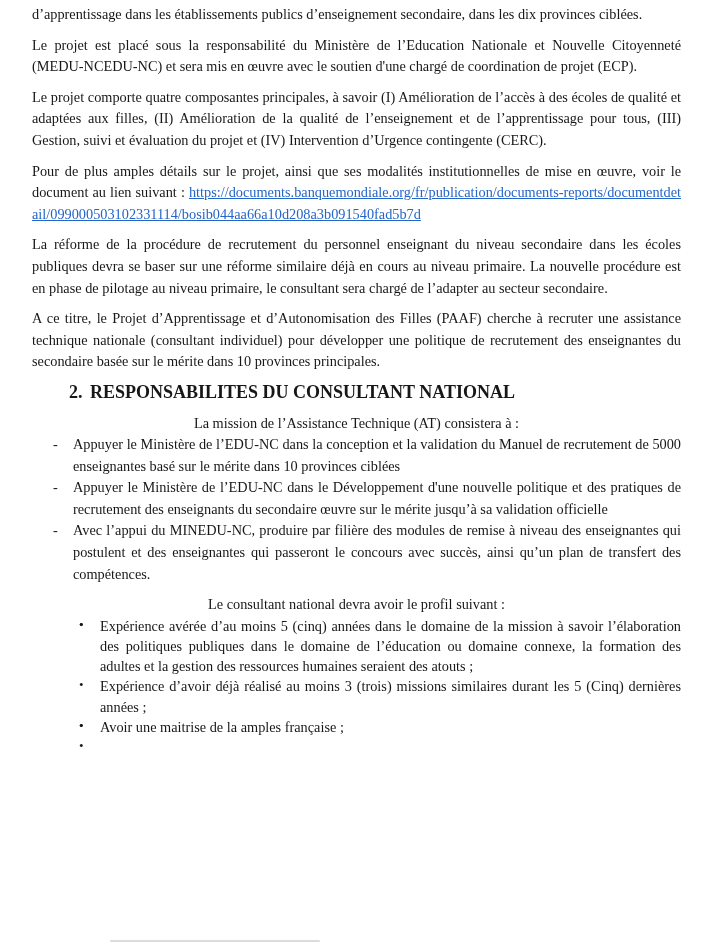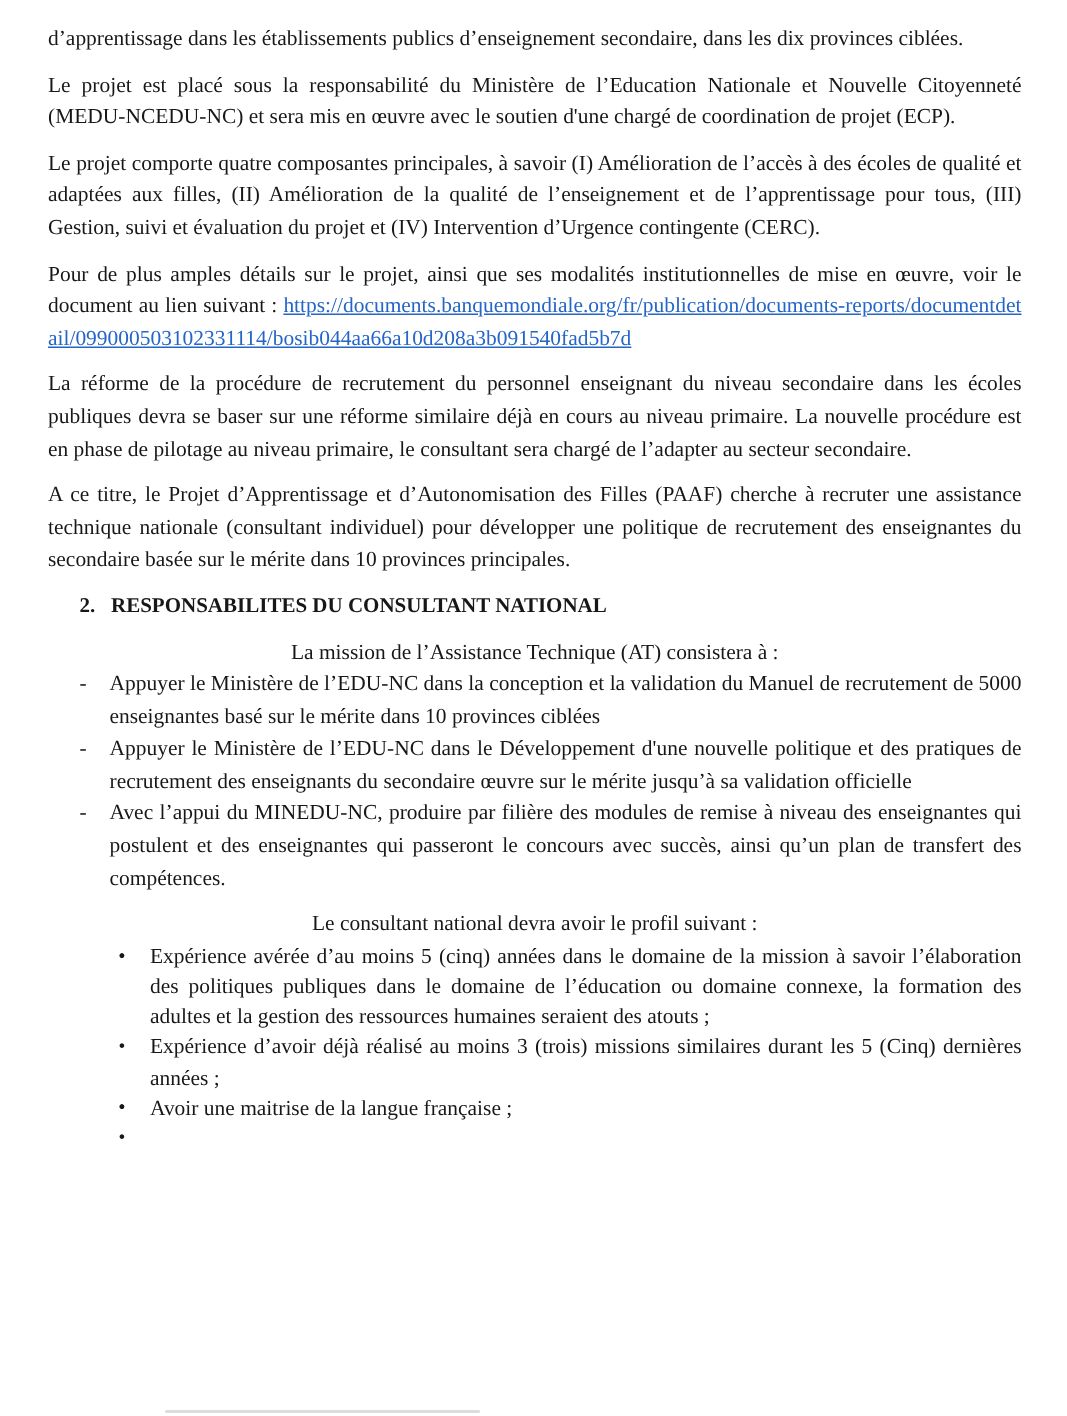--- a/index.html
+++ b/index.html
@@ -9,21 +9,21 @@
   }
   body {
     width: 711px;
     height: 944px;
     overflow: hidden;
   }
   .page {
     box-sizing: border-box;
     width: 711px;
     height: 800px;
-    padding: 16px 30px 0 32px;
+    padding: 4px 30px 0 32px;
     font-family: "Liberation Serif", "DejaVu Serif", serif;
     font-size: 14.3px;
     line-height: 21.6px;
     color: #171717;
     -webkit-font-smoothing: antialiased;
   }
   p.para {
     margin: 0 0 9px 0;
     text-align: justify;
   }
@@ -31,22 +31,22 @@
     margin-bottom: 0;
     text-align: center;
   }
   a.doc-link {
     color: #2465c8;
     text-decoration: underline;
     word-break: break-all;
   }
   .heading {
     font-weight: bold;
-    font-size: 14px;
-    margin: 5px 0 9px 21px;
+    font-size: 18px;
+    margin: 5px 0 9px 37px;
     text-align: left;
     white-space: nowrap;
   }
   .heading .hnum {
     display: inline-block;
     width: 21px;
   }
   .heading.h3 {
     margin-top: 10px;
   }
@@ -141,21 +141,21 @@
     </li>
     <li>
       <span class="marker">•</span>
       <span>Expérience d’avoir déjà réalisé au moins 3 (trois) missions similaires durant les 5 (Cinq) dernières années ;</span>
     </li>
     <li>
       <span class="marker">•</span>
     </li>
     <li>
       <span class="marker">•</span>
-      <span>Avoir une maitrise de la langue française ;</span>
+      <span>Avoir une maitrise de la amples française ;</span>
     </li>
     <li>
       <span class="marker">•</span>
     </li>
   </ul>
 
   <div class="scan-artifact"></div>
 
 </div>
 

